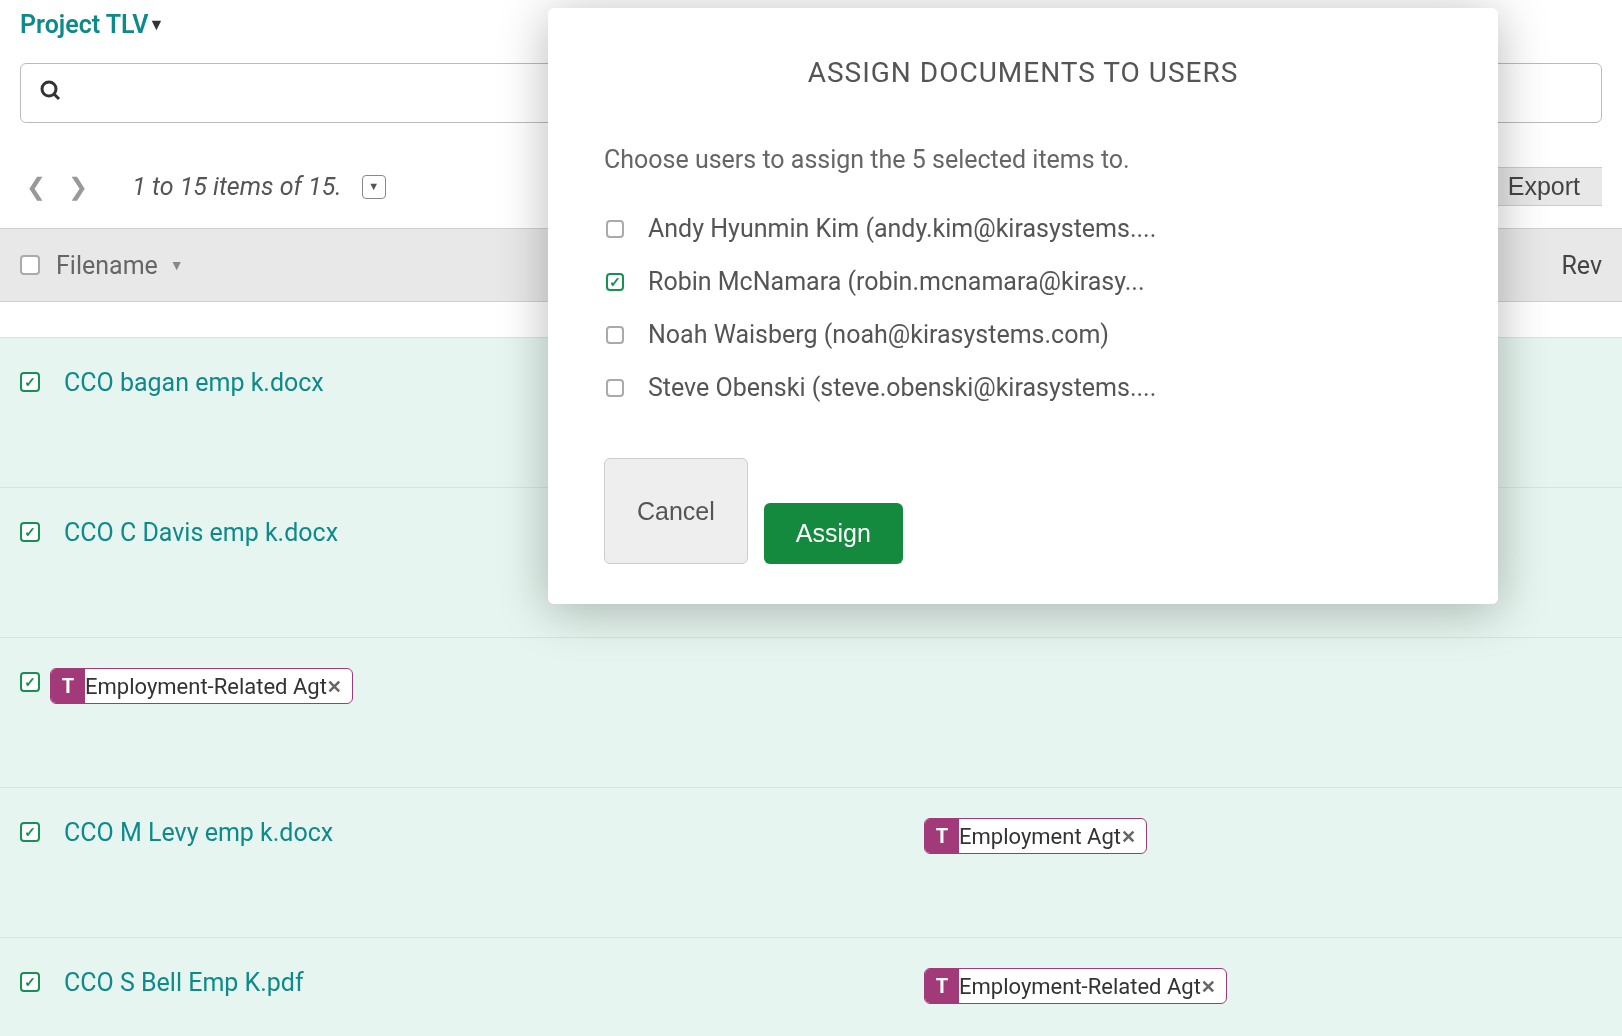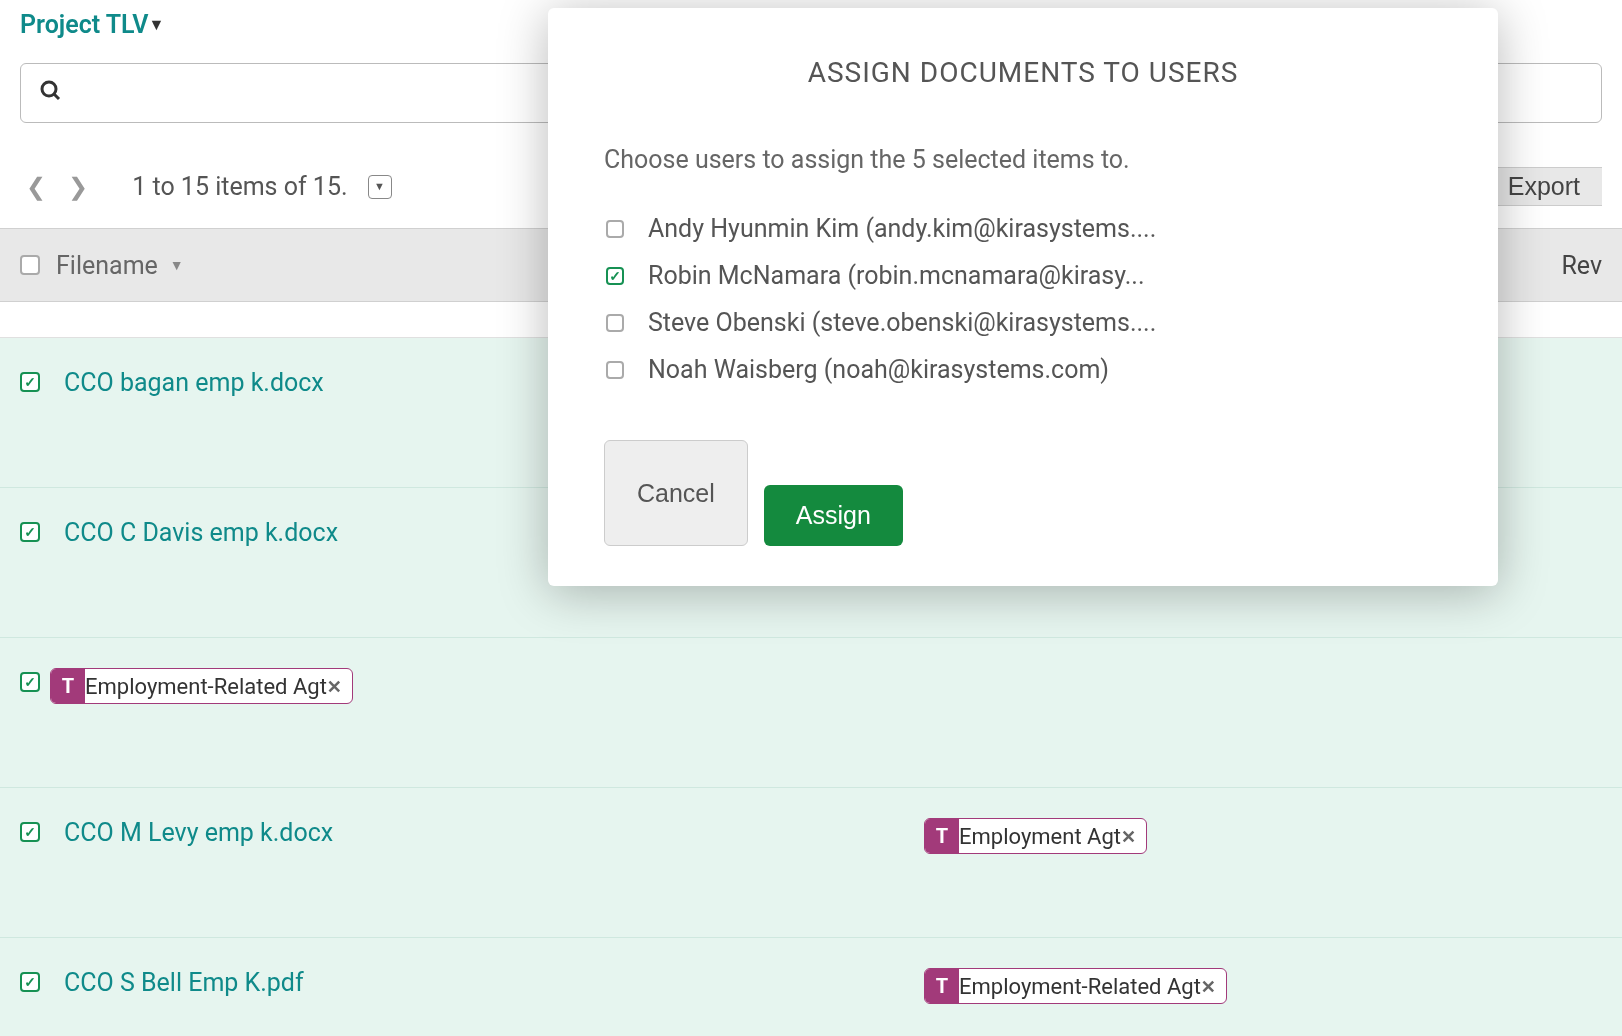--- a/index.html
+++ b/index.html
@@ -8,21 +8,21 @@
     .topbar { padding: 10px 20px 6px 20px; }
     .project-dd { display: inline-flex; align-items: center; color: #0f8a8a; font-weight: 600; font-size: 25px; cursor: pointer; }
     .project-dd .caret { font-size: 16px; color: #333; }
 
     .searchbar { margin: 18px 20px 0 20px; display: flex; align-items: center; border: 1px solid #bbb; border-radius: 6px; height: 60px; padding: 0 18px; background: #fff; }
     .searchbar .icon { color: #333; }
     .searchbar input { flex: 1; border: none; outline: none; font-size: 22px; margin-left: 18px; background: transparent; }
 
     .controls-row { display: flex; align-items: center; padding: 44px 20px 22px 20px; gap: 10px; }
     .arrow-btn { color: #999; font-size: 24px; padding: 0 6px; background: none; border: none; cursor: pointer; }
-    .pager-text { margin-left: 28px; font-size: 25px; color: #555; }
+    .pager-text { margin-left: 28px; font-size: 25px; color: #555; font-style: italic; }
     .pager-menu { display: inline-flex; align-items: center; justify-content: center; width: 24px; height: 24px; border: 1px solid #888; border-radius: 4px; margin-left: 10px; color: #555; }
     .controls-spacer { flex: 1; }
     .export-btn { font-size: 25px; background: #e8e8e8; border: 1px solid #ccc; padding: 4px 22px; color: #444; cursor: pointer; border-radius: 3px 0 0 3px; border-right: none; }
 
     .table-header { background: #e8e8e8; border-top: 1px solid #d0d0d0; border-bottom: 1px solid #d0d0d0; display: flex; align-items: center; height: 74px; padding: 0 20px; }
     .hdr-cb { width: 36px; display: flex; align-items: center; }
     .hdr-filename { display: flex; align-items: center; gap: 12px; font-size: 25px; color: #666; flex: 0 0 860px; }
     .hdr-rev { margin-left: auto; font-size: 25px; color: #444; }
     .sort-caret { font-size: 14px; color: #888; }
 
@@ -40,21 +40,21 @@
 
     .tag { display: inline-flex; align-items: center; border: 1.5px solid #a23a7a; border-radius: 6px; height: 36px; overflow: hidden; background: #fff; font-size: 22px; }
     .tag .t-badge { background: #a23a7a; color: #fff; width: 34px; height: 100%; display: flex; align-items: center; justify-content: center; font-weight: 700; font-size: 20px; }
     .tag .t-label { padding: 0 0; color: #333; }
     .tag .t-x { padding: 0 10px 0 0; color: #666; font-weight: 700; cursor: pointer; font-size: 18px; }
 
     .modal-backdrop { position: absolute; left: 0; top: 0; right: 0; bottom: 0; pointer-events: none; }
     .modal { position: absolute; left: 548px; top: 8px; width: 950px; background: #fff; border-radius: 6px; box-shadow: 0 6px 50px rgba(0,0,0,0.28); padding: 48px 56px 40px 56px; pointer-events: auto; }
     .modal h2 { text-align: center; font-weight: 400; letter-spacing: 1px; font-size: 28px; color: #555; margin-bottom: 56px; }
     .modal .prompt { font-size: 25px; color: #666; margin-bottom: 40px; }
-    .user-list { display: flex; flex-direction: column; gap: 18px; margin-bottom: 56px; padding-left: 2px; }
+    .user-list { display: flex; flex-direction: column; gap: 24px; margin-bottom: 56px; padding-left: 2px; }
     .user-row { display: flex; align-items: center; gap: 24px; font-size: 25px; color: #555; }
     .user-row .ck { width: 18px; height: 18px; }
     .modal-buttons { display: flex; justify-content: flex-start; gap: 16px; }
     .btn { font-size: 25px; padding: 16px 32px; border-radius: 6px; border: none; cursor: pointer; }
     .btn-ghost { background: #eee; border: 1px solid #ccc; color: #555; }
     .btn-primary { background: #148a3e; color: #fff; margin-top: 45px; }
 
     svg.icon-sm { width: 24px; height: 24px; }
   </style>
 </head>
@@ -170,25 +170,25 @@
         <div class="user-row">
           <span class="ck grey"></span>
           <span>Andy Hyunmin Kim (andy.kim@kirasystems....</span>
         </div>
         <div class="user-row">
           <span class="ck checked"></span>
           <span>Robin McNamara (robin.mcnamara@kirasy...</span>
         </div>
         <div class="user-row">
           <span class="ck grey"></span>
-          <span>Steve Obenski (steve.obenski@kirasystems....</span>
+          <span>Noah Waisberg (noah@kirasystems.com)</span>
         </div>
         <div class="user-row">
           <span class="ck grey"></span>
-          <span>Noah Waisberg (noah@kirasystems.com)</span>
+          <span>Steve Obenski (steve.obenski@kirasystems....</span>
         </div>
       </div>
     <div class="modal-buttons">
       <button class="btn btn-ghost">Cancel</button>
       <button class="btn btn-primary">Assign</button>
     </div>
   </div>
 </div>
 
 </body></html>

